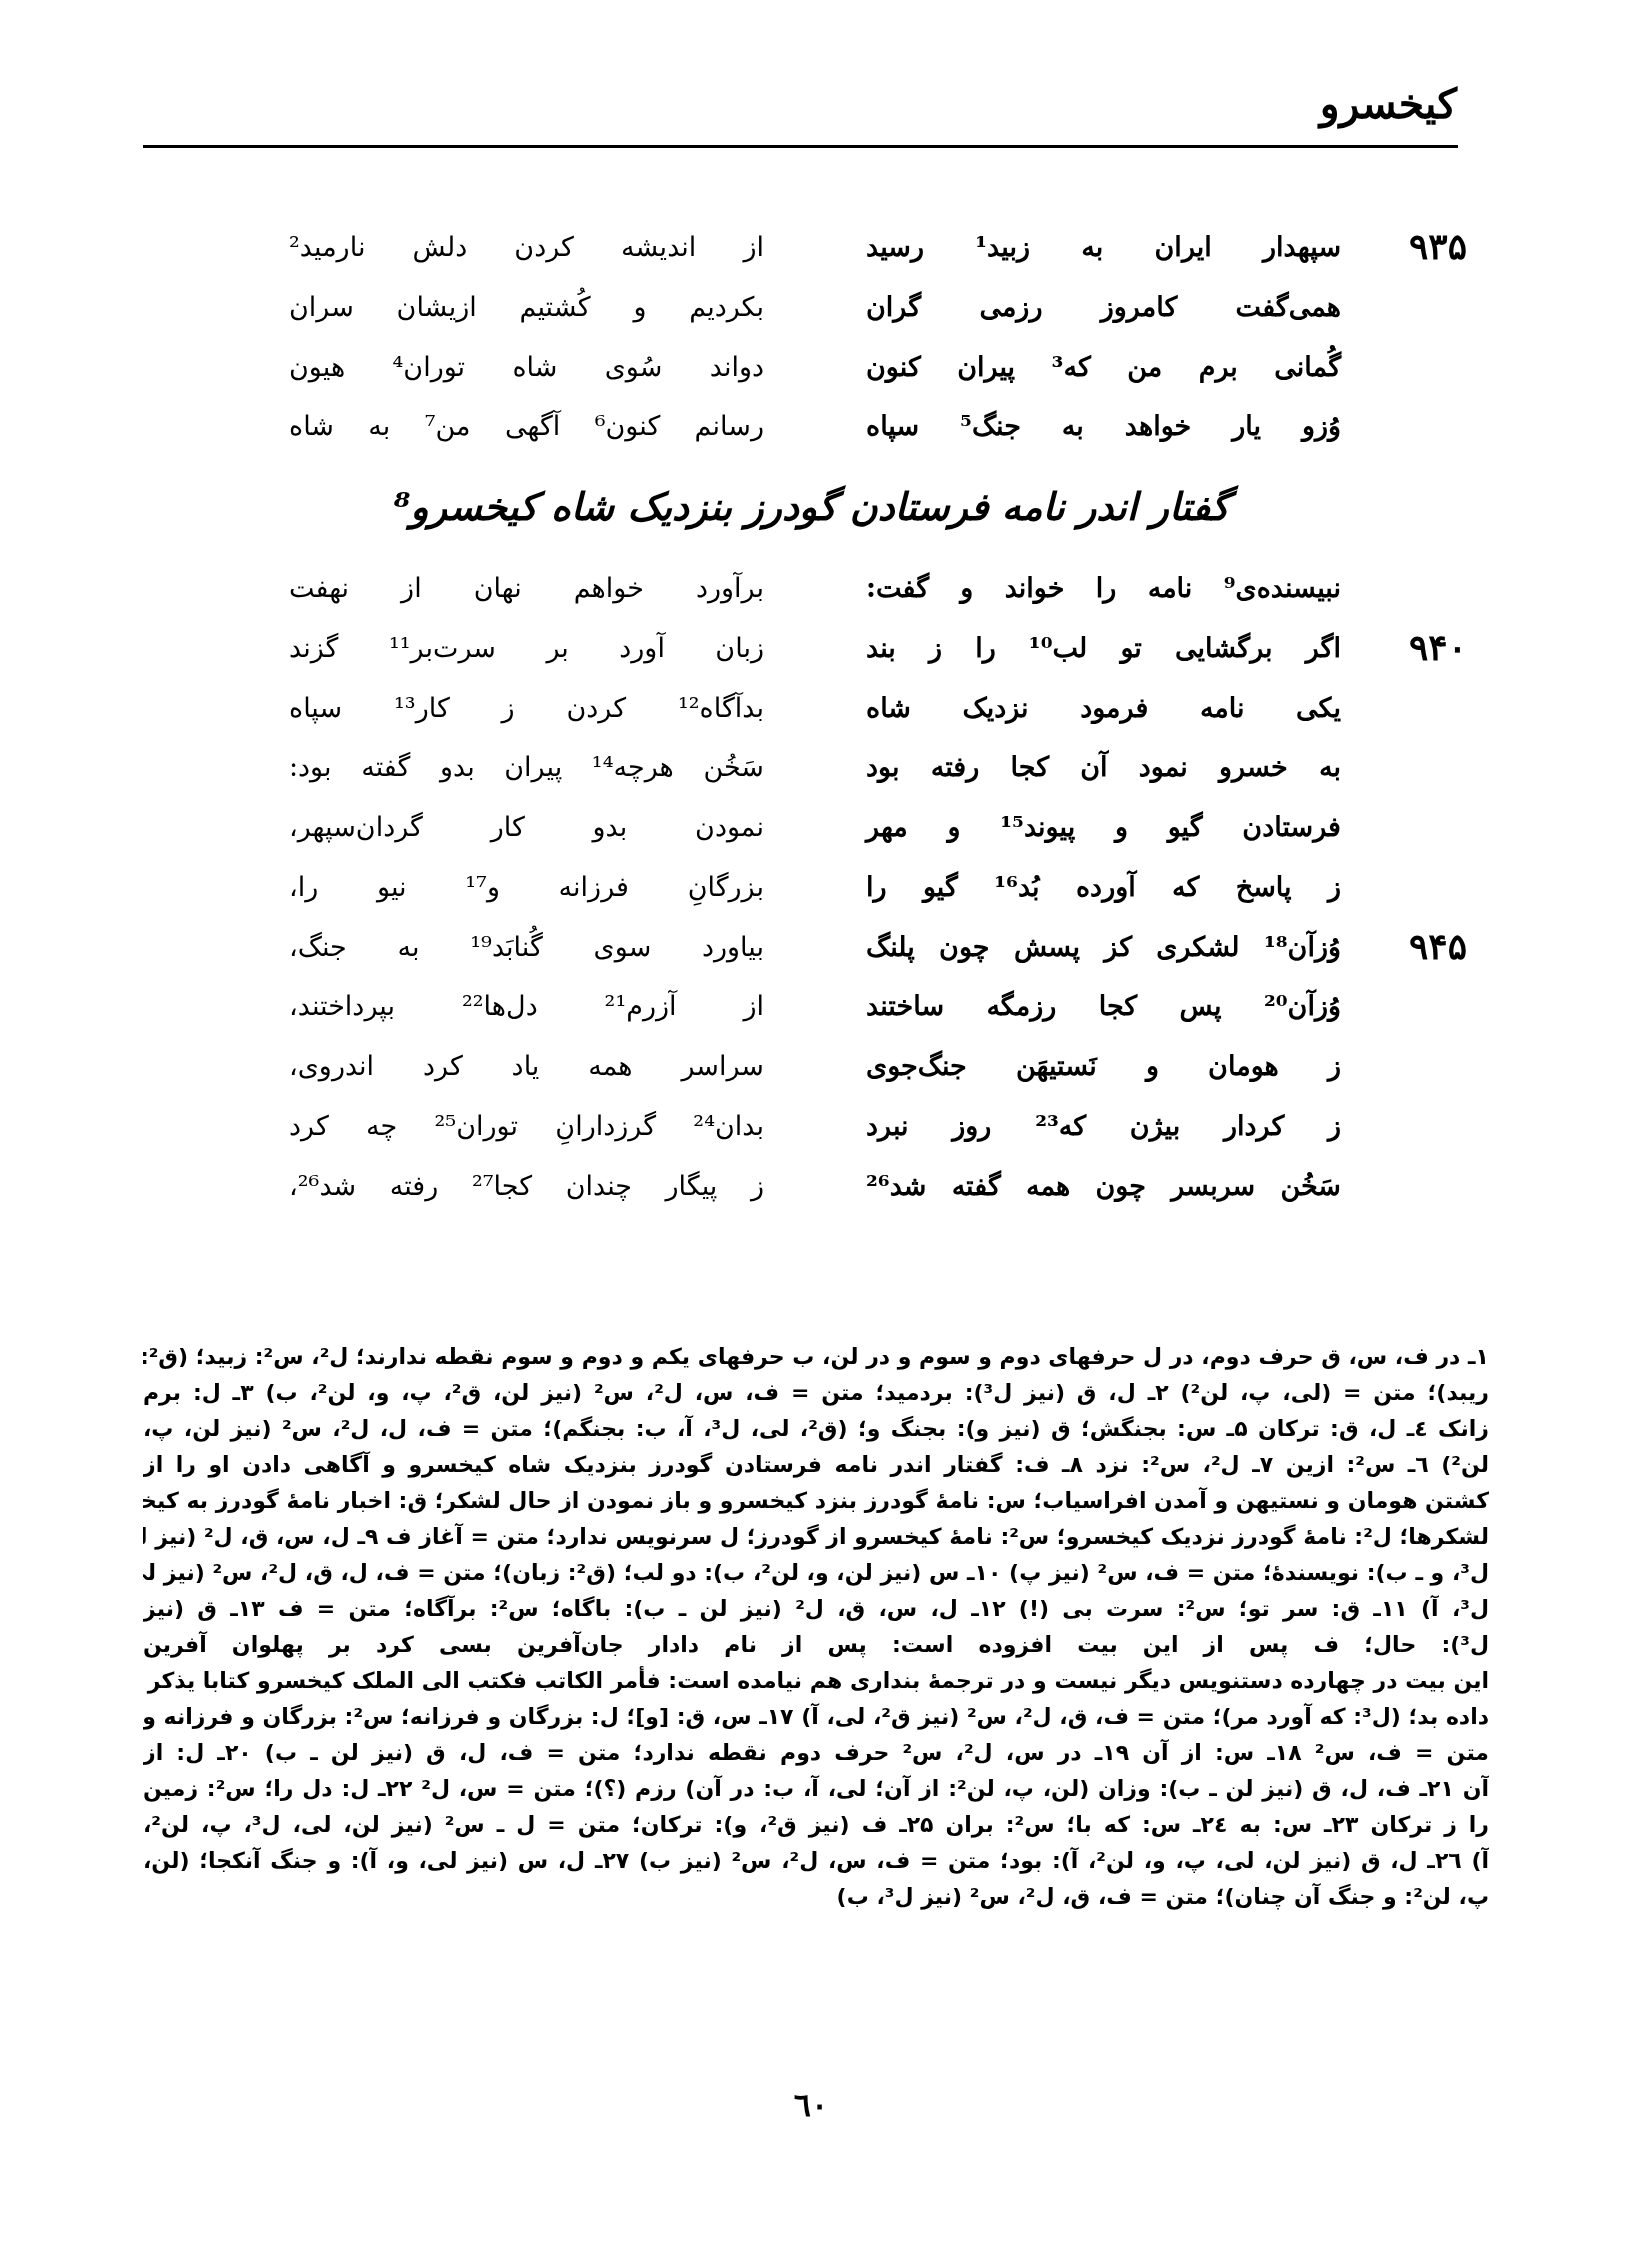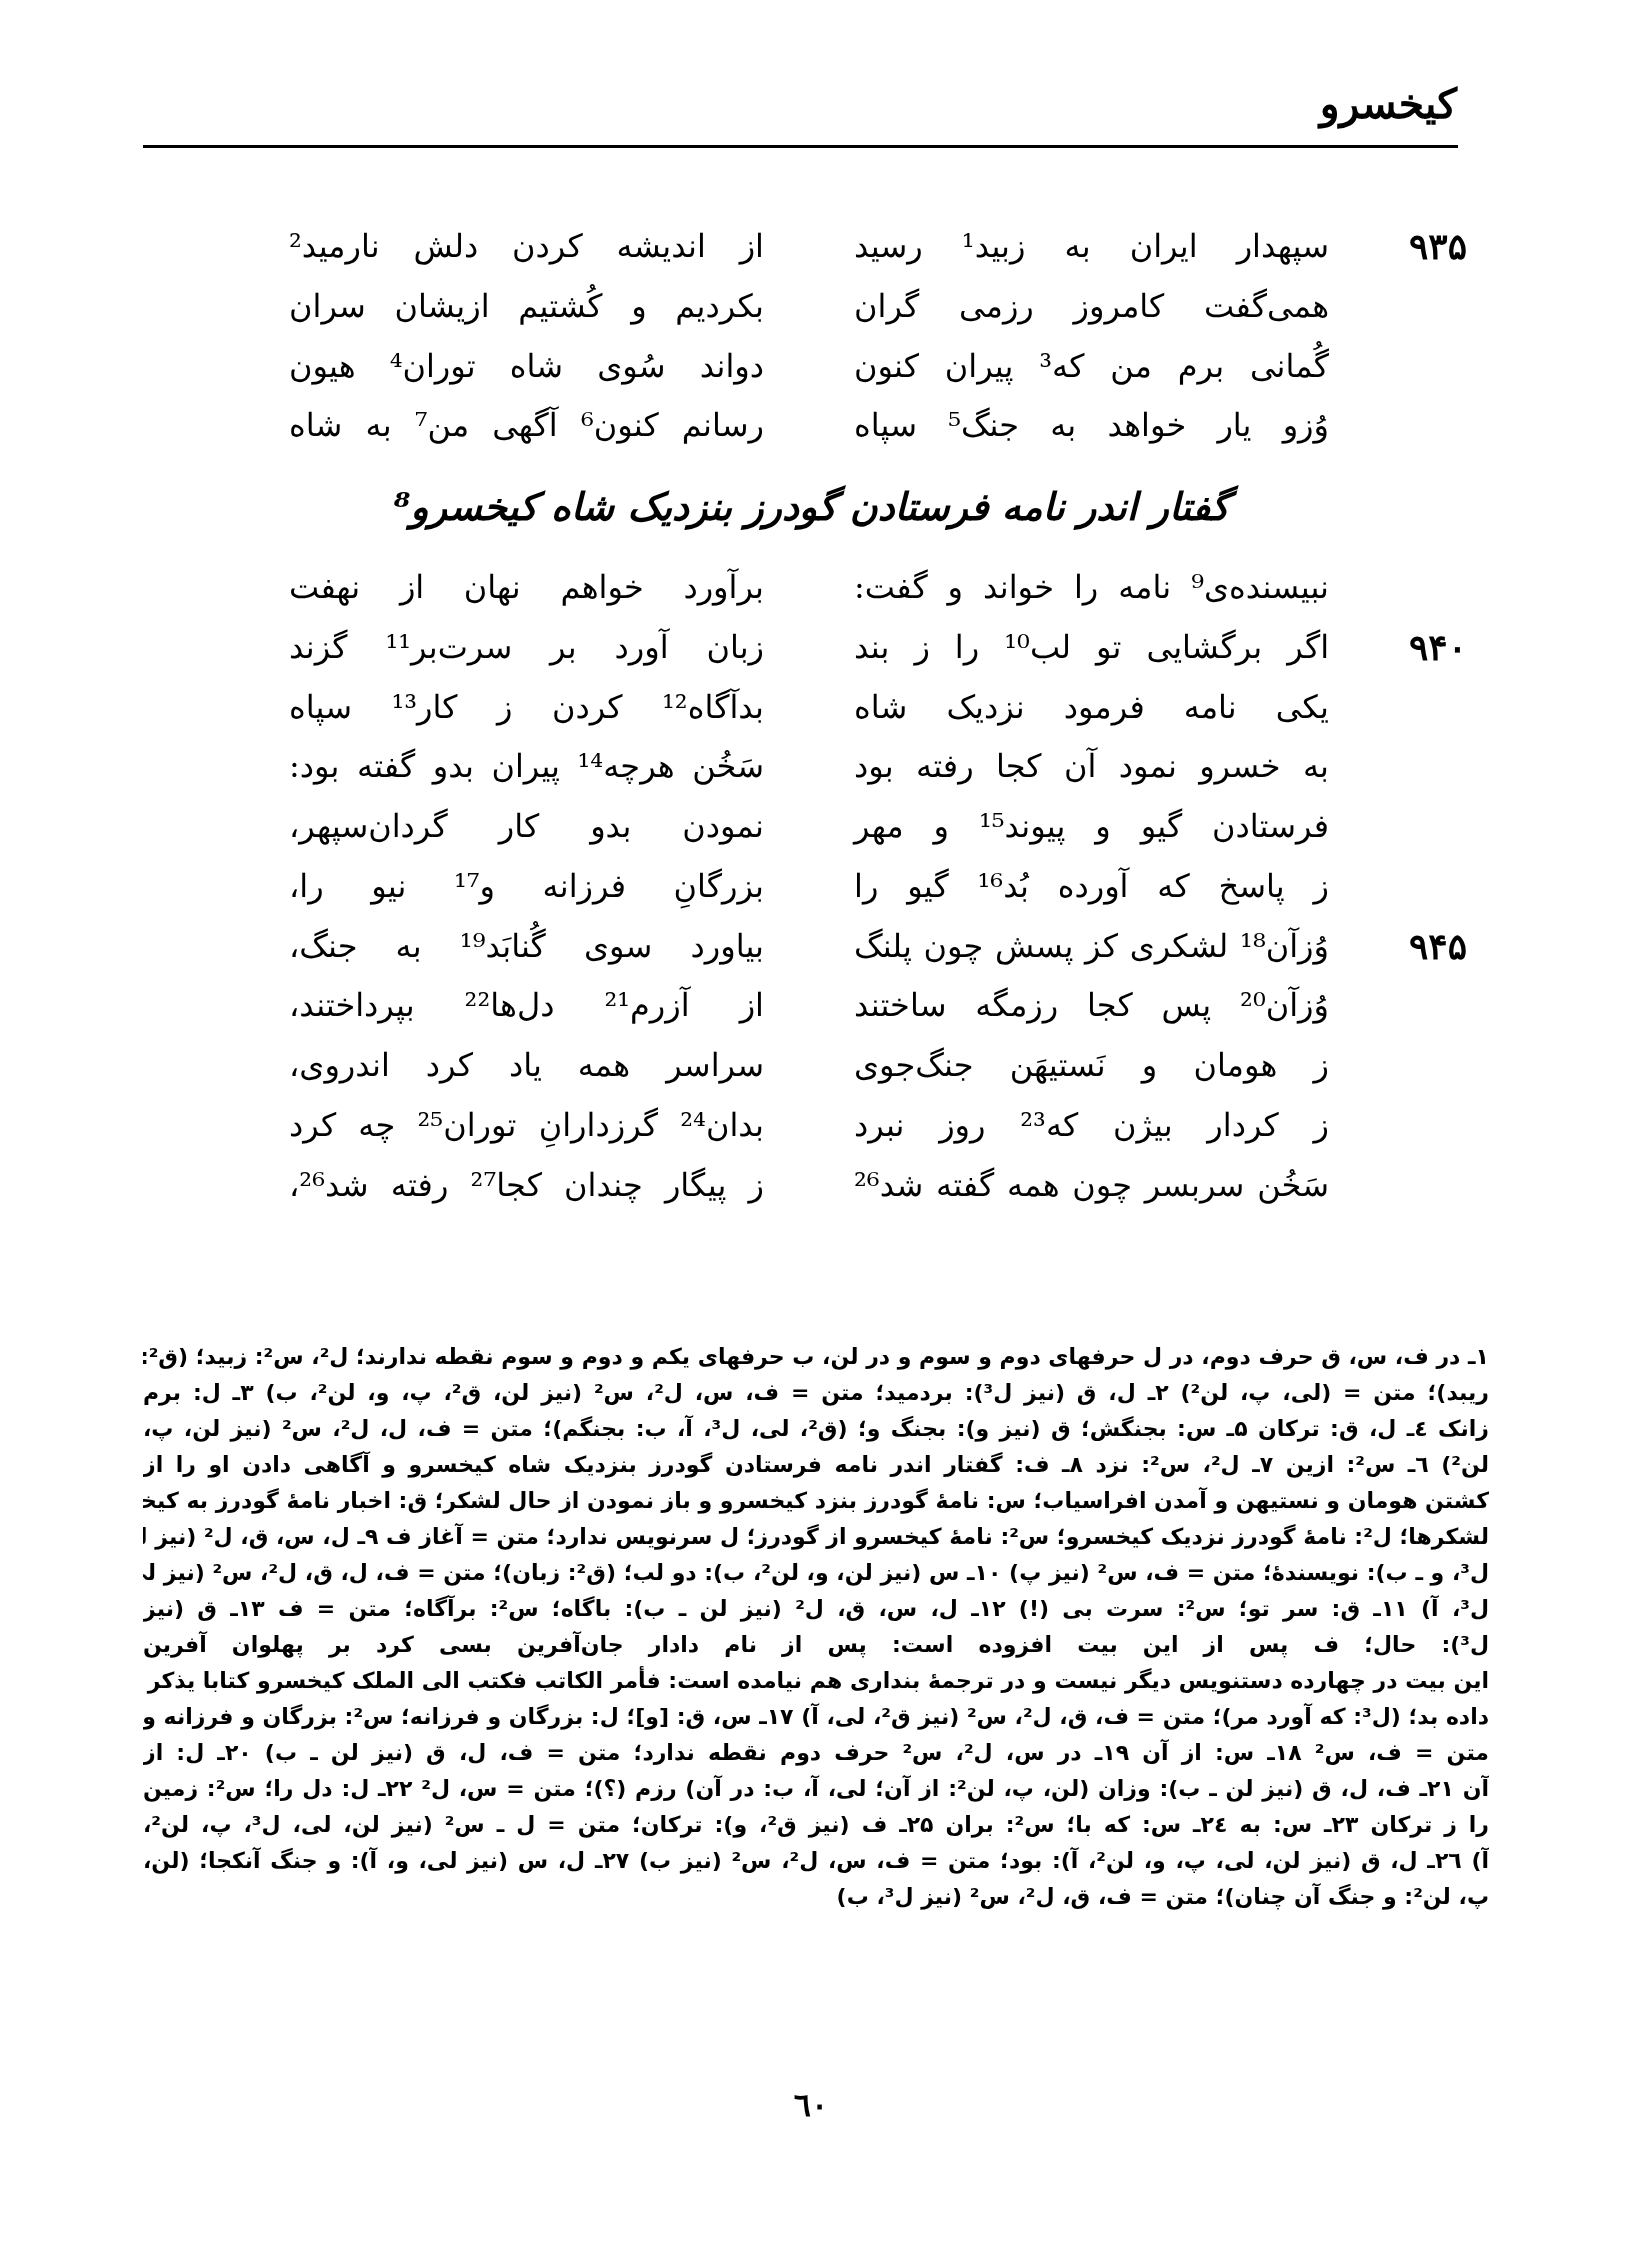--- a/index.html
+++ b/index.html
@@ -3,22 +3,22 @@
 <meta charset="utf-8">
 <style>
   html, body { margin:0; padding:0; background:#ffffff; }
   body { width:1635px; height:2261px; position:relative; overflow:hidden; color:#000; font-family:"DejaVu Serif", serif; }
   .page { position:absolute; left:0; top:0; width:1635px; height:2261px;border-radius:16px; }
   .running-head { position:absolute; right:178px; top:76px; font-size:41px; font-weight:bold; direction:rtl; line-height:56px; }
   .head-rule { position:absolute; left:143px; top:145px; width:1315px; height:2.8px; background:#000; }
   .verses { position:absolute; left:0; width:1635px; direction:rtl; }
   .verse-line { position:absolute; left:0; width:1635px; height:59px; }
   .vnum { position:absolute; right:168px; width:77px; text-align:right; font-size:36px; font-weight:bold; line-height:59px; }
-  .hem { position:absolute; font-size:32px; line-height:59px; text-align:justify; text-align-last:justify; white-space:nowrap; direction:rtl; }
-  .hem.right { right:306px; width:475px; }
+  .hem { position:absolute; font-size:27px; line-height:59px; text-align:justify; text-align-last:justify; white-space:nowrap; direction:rtl; }
+  .hem.right { right:294px; width:475px;font-weight:bold; }
   .hem.left { right:871px; width:475px; }
   .section-heading { position:absolute; left:392px; width:839px; top:475px; text-align:center; font-size:38px; font-weight:bold; direction:rtl; line-height:63px;font-style:italic; }
   .footnotes { position:absolute; left:143px; width:1346px; top:1339px; direction:rtl; font-size:22px; font-weight:bold; font-family:"DejaVu Sans", sans-serif; }
   .fn-line { height:36px; line-height:36px; white-space:nowrap; overflow:hidden; text-align:justify; text-align-last:justify; }
   .fn-line.last { text-align-last:right; }
   .page-number { position:absolute; left:755px; width:112px; top:2084px; text-align:center; font-size:32px; font-weight:bold; line-height:42px; }
 </style>
 </head>
 <body>
 

